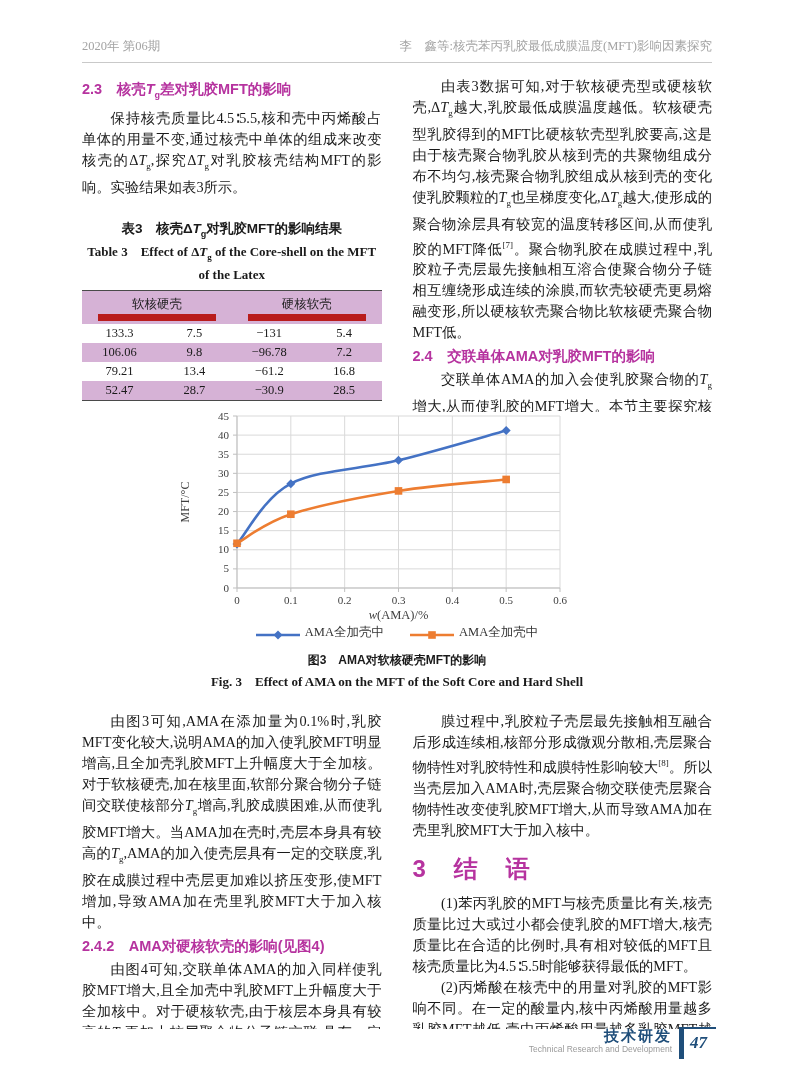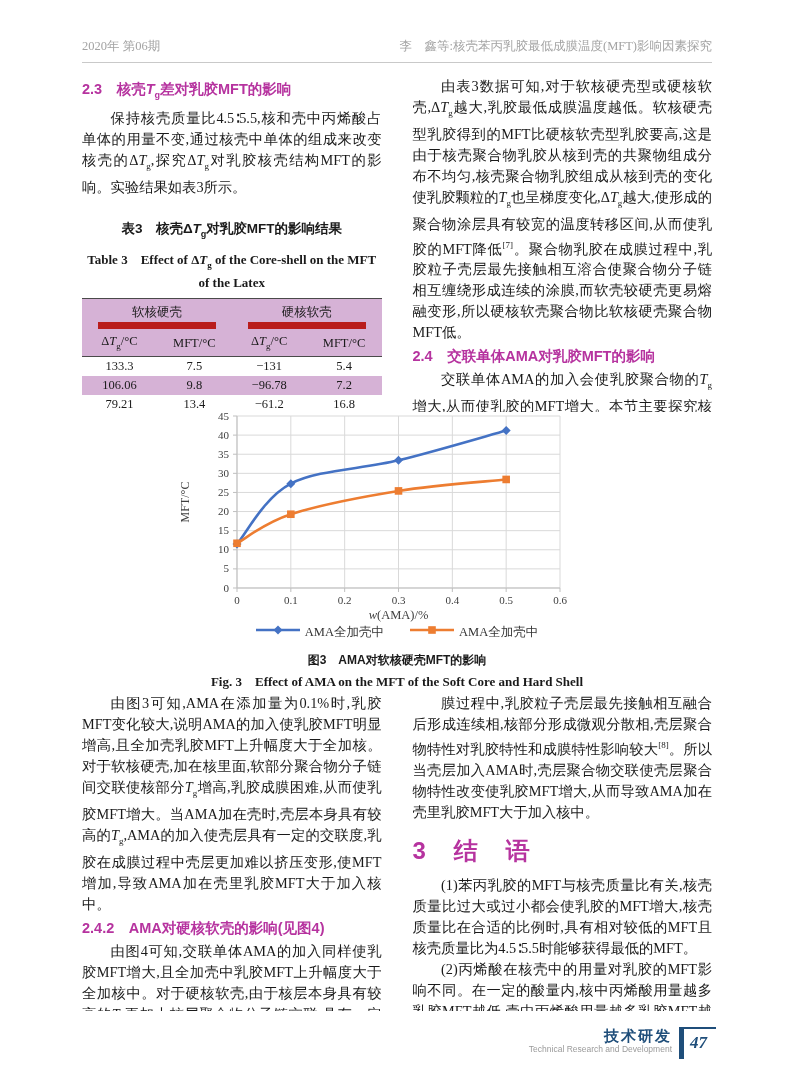--- a/index.html
+++ b/index.html
@@ -26,21 +26,21 @@
     display:flex;justify-content:space-between;align-items:baseline;
     font-size:12.5px;color:#a3a3a3;
     border-bottom:1px solid #c9c9c9;
     padding-bottom:7px;
     font-family:"Liberation Serif","DejaVu Serif",serif;
   }
   
   .cols{display:flex;gap:31px;}
   .col{flex:1 1 0;min-width:0;}
   .top-cols{margin-top:13px;height:336px;overflow:hidden;}
-  .bottom-cols{margin-top:2px;height:318px;overflow:hidden;}
+  .bottom-cols{margin-top:20px;height:318px;overflow:hidden;}
   p.body{
     font-size:14.3px;line-height:21px;text-align:justify;
     text-indent:2em;
   }
   h3.sec{
     color:var(--accent);
     font-family:"Liberation Sans","DejaVu Sans",sans-serif;
     font-size:14.5px;font-weight:bold;
     line-height:22px;margin:2px 0 2px 0;
   }
@@ -52,21 +52,21 @@
     margin:12px 0 8px 0;
   }
   
   .tbl-title-cn{
     text-align:center;font-weight:bold;font-size:13.5px;
     font-family:"Liberation Sans","DejaVu Sans",sans-serif;
     margin-top:22px;
   }
   .tbl-title-en{
     text-align:center;font-weight:bold;font-size:13px;
-    line-height:17px;margin-top:13px;
+    line-height:17px;margin-top:5px;
     font-family:"Liberation Serif","DejaVu Serif",serif;
   }
   table.data{
     width:100%;border-collapse:separate;border-spacing:0;
     margin-top:7px;font-size:12.5px;
     border-top:1.5px solid #4a4a4a;
     border-bottom:1.5px solid #4a4a4a;
   }
   table.data th,table.data td{
     text-align:center;font-weight:normal;
@@ -80,21 +80,21 @@
   }
   thead tr.colhead th{border-bottom:1px solid #4a4a4a;}
   tbody tr:nth-child(even){background:var(--tablepink);}
   
   .figure-block{margin-top:0;text-align:center;}
   .figure-block svg{display:block;margin:0 auto;}
   .legend{
     display:flex;justify-content:center;align-items:center;gap:26px;
     margin-top:0;
   }
-  .legend-item{display:flex;align-items:flex-start;gap:5px;}
+  .legend-item{display:flex;align-items:flex-end;gap:5px;}
   .legend-label{font-size:12.5px;color:#333;}
   .fig-caption-cn{
     font-weight:bold;font-size:12px;margin-top:11px;
     font-family:"Liberation Sans","DejaVu Sans",sans-serif;
   }
   .fig-caption-en{
     font-weight:bold;font-size:13px;margin-top:4px;
     font-family:"Liberation Serif","DejaVu Serif",serif;
   }
   
@@ -141,26 +141,20 @@
         <div class="tbl-title-en">Table 3　Effect of Δ<i>T</i><sub>g</sub> of the Core-shell on the MFT of the Latex</div>
         <table class="data">
           <thead>
             <tr>
               <th class="group" colspan="2">
                   <span>软核硬壳</span>
                 </th>
               <th class="group" colspan="2">
                   <span>硬核软壳</span>
                 </th>
-            </tr>
-            <tr class="colhead">
-              <th>Δ<i>T</i><sub>g</sub>/°C</th>
-              <th>MFT/°C</th>
-              <th>Δ<i>T</i><sub>g</sub>/°C</th>
-              <th>MFT/°C</th>
             </tr>
           </thead>
           <tbody>
               <tr>
                 <td>133.3</td>
                 <td>7.5</td>
                 <td>−131</td>
                 <td>5.4</td>
               </tr>
               <tr>

